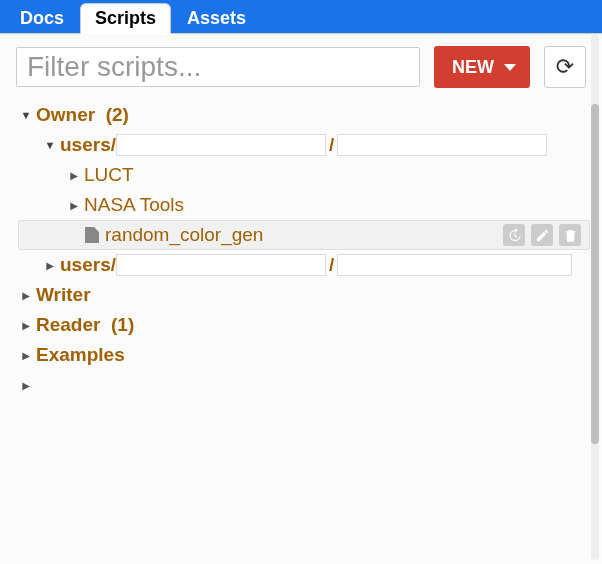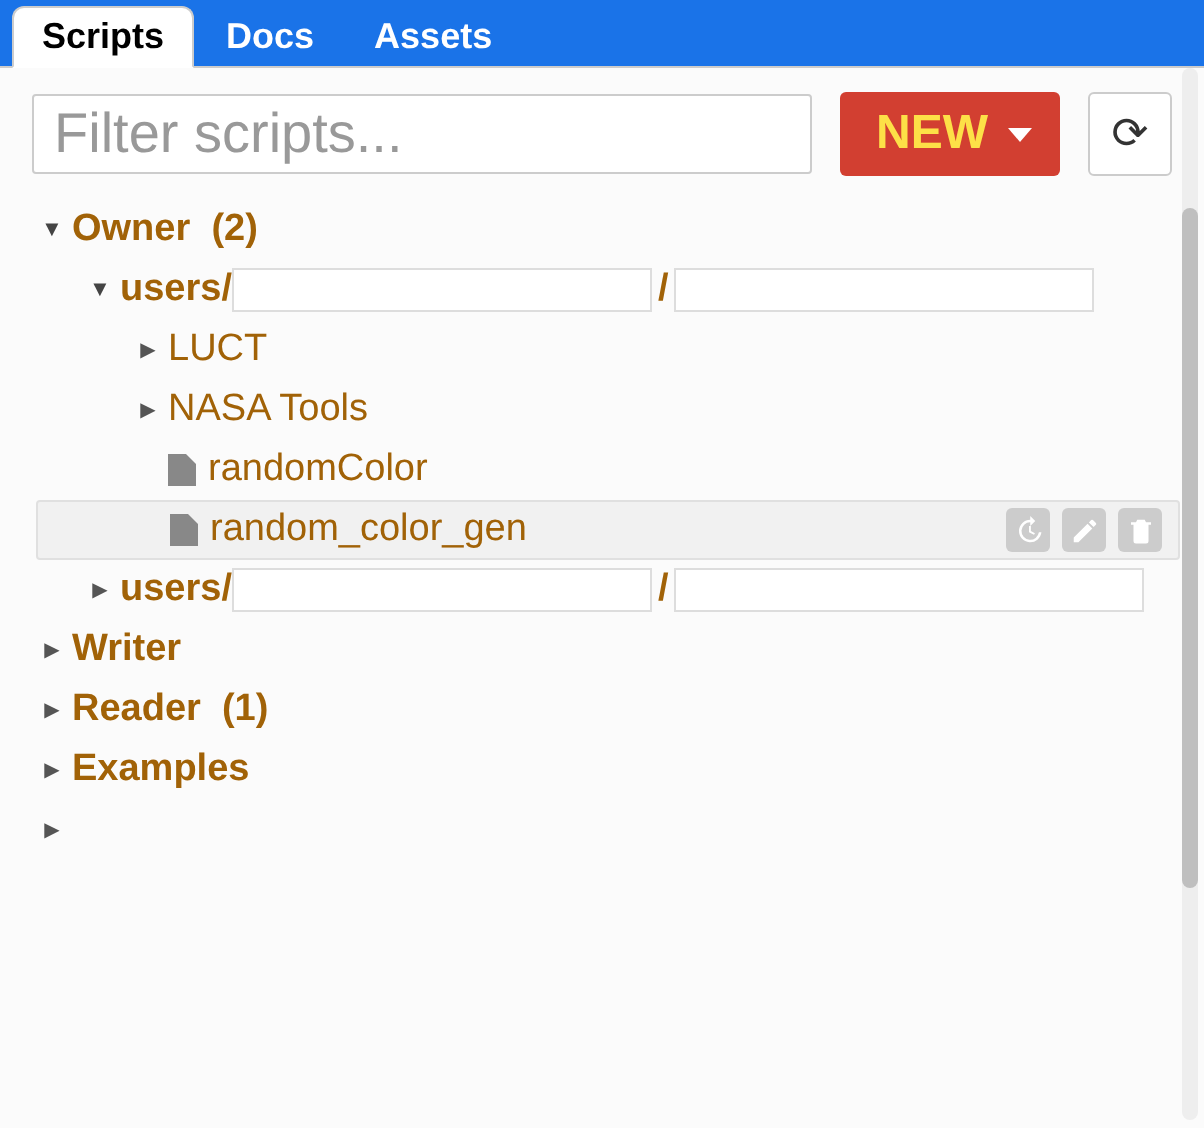--- a/index.html
+++ b/index.html
@@ -50,23 +50,23 @@
     border: 1px solid #ccc;
     border-radius: 2px;
     padding: 6px 10px;
     font-size: 28px;
     color: #555;
     background: #fff;
   }
   .filter-input::placeholder { color: #999; }
   .new-btn {
     background: #d23f31;
-    color: #fde047;
+    color: #ffffff;
     font-weight: 700;
-    font-size: 24px;
+    font-size: 18px;
     border: none;
     border-radius: 3px;
     height: 42px;
     padding: 0 14px 0 18px;
     display: flex;
     align-items: center;
     gap: 10px;
     cursor: pointer;
   }
   .new-btn .chev { width:0;height:0;border-left:6px solid transparent;border-right:6px solid transparent;border-top:7px solid #fff; }
@@ -149,22 +149,22 @@
     position:absolute;top:34px;right:3px;bottom:4px;width:8px;background:#eee;border-radius:4px;
   }
   .scrollbar-thumb{
     position:absolute;top:70px;width:8px;height:340px;background:#bfbfbf;border-radius:4px;left:0;
   }
 </style>
 </head>
 <body>
 
 <div class="tabs">
+  <div class="tab">Docs</div>
   <div class="tab active">Scripts</div>
-  <div class="tab">Docs</div>
   <div class="tab">Assets</div>
 </div>
 
 <div class="toolbar">
   <input class="filter-input" placeholder="Filter scripts..." style="">
   <button class="new-btn">
     <span>NEW</span>
     <span class="chev"></span>
   </button>
   <button class="refresh-btn">
@@ -190,25 +190,20 @@
   <div class="row indent2">
     <span class="arrow col"></span>
     <span>LUCT</span>
   </div>
 
   <div class="row indent2">
     <span class="arrow col"></span>
     <span>NASA Tools</span>
   </div>
 
-  <div class="row indent2">
-    <span class="arrow"></span>
-    <span class="file-icon"></span>
-    <span>randomColor</span>
-  </div>
 
   <div class="row indent2 selected">
     <span class="arrow"></span>
     <span class="file-icon"></span>
     <span>random_color_gen</span>
     <span class="spacer"></span>
     <span class="action-icons">
       <span class="act hist">
         <svg viewBox="0 0 24 24">
             <path d="M13 3a9 9 0 1 0 8.94 10h-2.02A7 7 0 1 1 13 5v3l4-4-4-4v3zM12 8v5l4 2 .75-1.23L13.5 12V8H12z"></path>

